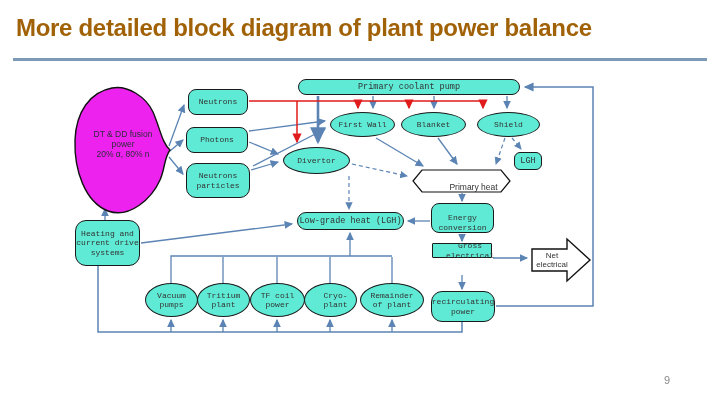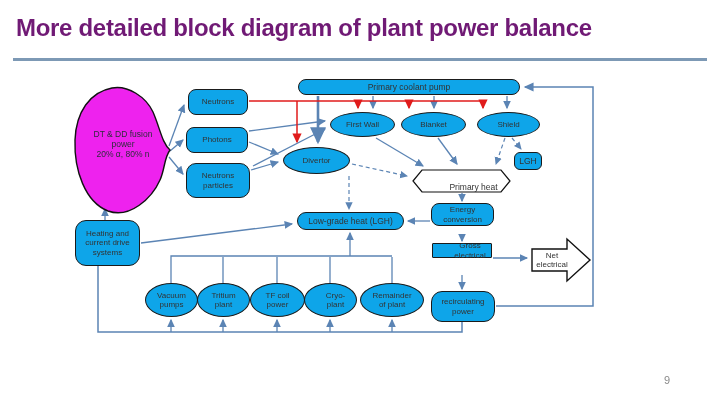--- a/index.html
+++ b/index.html
@@ -2,53 +2,53 @@
 <html><head>
 <meta charset="utf-8">
 <style>
   html,body{margin:0;padding:0;background:#e8e8e8;}
   .slide{
     position:relative; width:720px; height:405px; background:#ffffff;
     font-family:"Liberation Sans", sans-serif; overflow:hidden; margin:0 auto;
   }
   .title{
     position:absolute; left:16px; top:14px; width:692px;
-    font-size:24px; font-weight:700; color:#701a75; letter-spacing:-0.3px;
+    font-size:24px; font-weight:700; color:#a16207; letter-spacing:-0.3px;
     white-space:nowrap;
   }
   .divider{
     position:absolute; left:13px; top:58px; width:694px; height:3px;
     background:#7d99b5;
   }
   .wires{position:absolute; left:0; top:0; width:720px; height:405px;}
   .wires g{fill:none;}
   .node{
     position:absolute; box-sizing:border-box; border:1.2px solid #1b1b1b;
-    background:#0ea5e9; display:flex; flex-direction:column; align-items:center;
+    background:#5eead4; display:flex; flex-direction:column; align-items:center;
     justify-content:center; text-align:center; font-size:8px; line-height:1.18;
-    color:#333; z-index:2;
+    color:#333; z-index:2;font-family:Liberation Mono, monospace;
   }
   .node span{display:block;}
   .ellipse{border-radius:50%;}
   .lbl{
     position:absolute; display:flex; flex-direction:column; align-items:center;
     justify-content:center; text-align:center; font-size:8px; line-height:1.18;
     color:#333; z-index:3; pointer-events:none;
   }
   #neutrons{left:188px; top:89px; width:60px; height:26px; border-radius:8px;}
   #photons{left:186px; top:127px; width:62px; height:26px; border-radius:8px;}
   #charged{left:186px; top:163px; width:64px; height:35px; border-radius:10px;}
   #pump{left:298px; top:79px; width:222px; height:16px; border-radius:8px; font-size:8.5px;}
   #firstwall{left:330px; top:112px; width:65px; height:25px;}
   #blanket{left:401px; top:112px; width:65px; height:25px;}
   #shield{left:477px; top:112px; width:63px; height:25px;}
   #divertor{left:283px; top:147px; width:67px; height:27px;}
   #lghbox{left:514px; top:152px; width:28px; height:18px; border-radius:6px; font-size:8.5px; border-width:1.4px;}
   #lowgrade{left:297px; top:212px; width:107px; height:18px; border-radius:9px; font-size:8.5px; border-width:1.6px;}
-  #energy{left:431px; top:203px; width:63px; height:23px; border-radius:8px;}
+  #energy{left:431px; top:203px; width:63px; height:30px; border-radius:8px;justify-content:flex-end;}
   #gross{left:432px; top:243px; width:60px; height:15px; border-radius:1px;padding-left:16px;}
   #recirc{left:431px; top:291px; width:64px; height:31px; border-radius:11px;}
   #heating{left:75px; top:220px; width:65px; height:46px; border-radius:11px;}
   #vacuum{left:145px; top:283px; width:53px; height:34px;}
   #tritium{left:197px; top:283px; width:53px; height:34px;}
   #tfcoil{left:250px; top:283px; width:55px; height:34px;}
   #cryo{left:304px; top:283px; width:53px; height:34px;padding-left:10px;}
   #remainder{left:360px; top:283px; width:64px; height:34px;}
   #fusion-label{left:78px; top:127px; width:90px; height:34px; font-size:8.5px; color:#2d2d3a;}
   #primaryheat-label{left:425px; top:171px; width:97px; height:32px; font-size:8.5px;}

